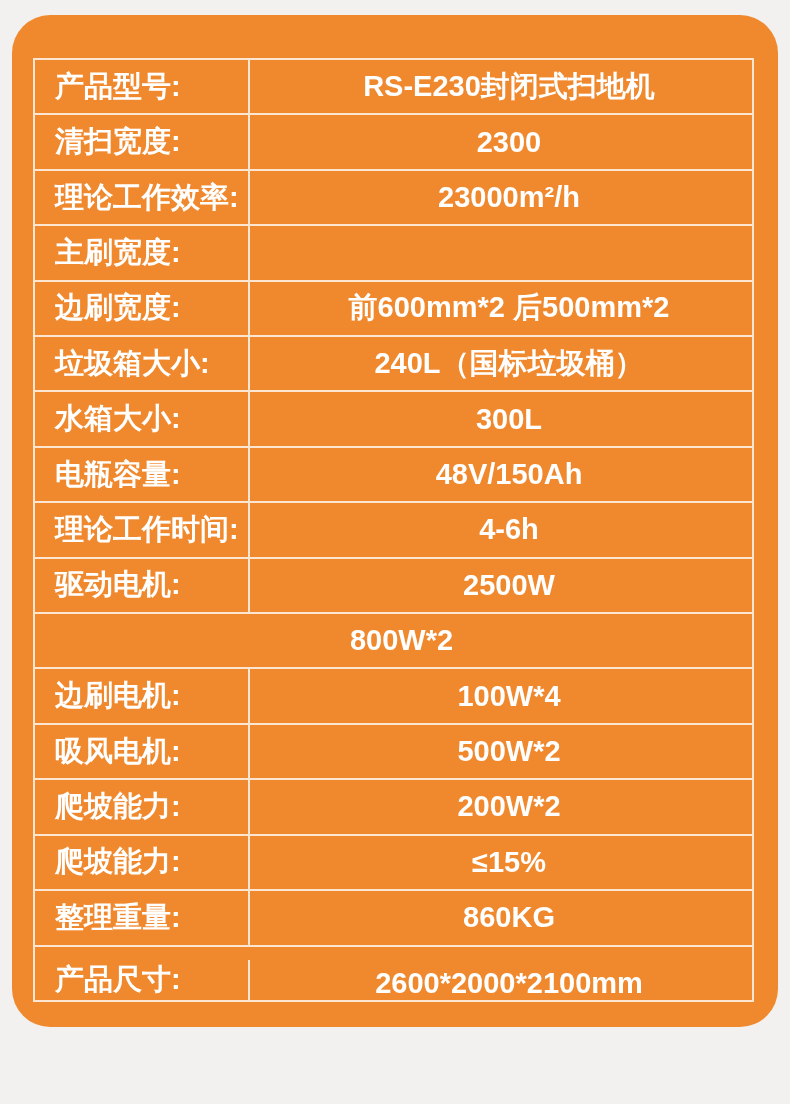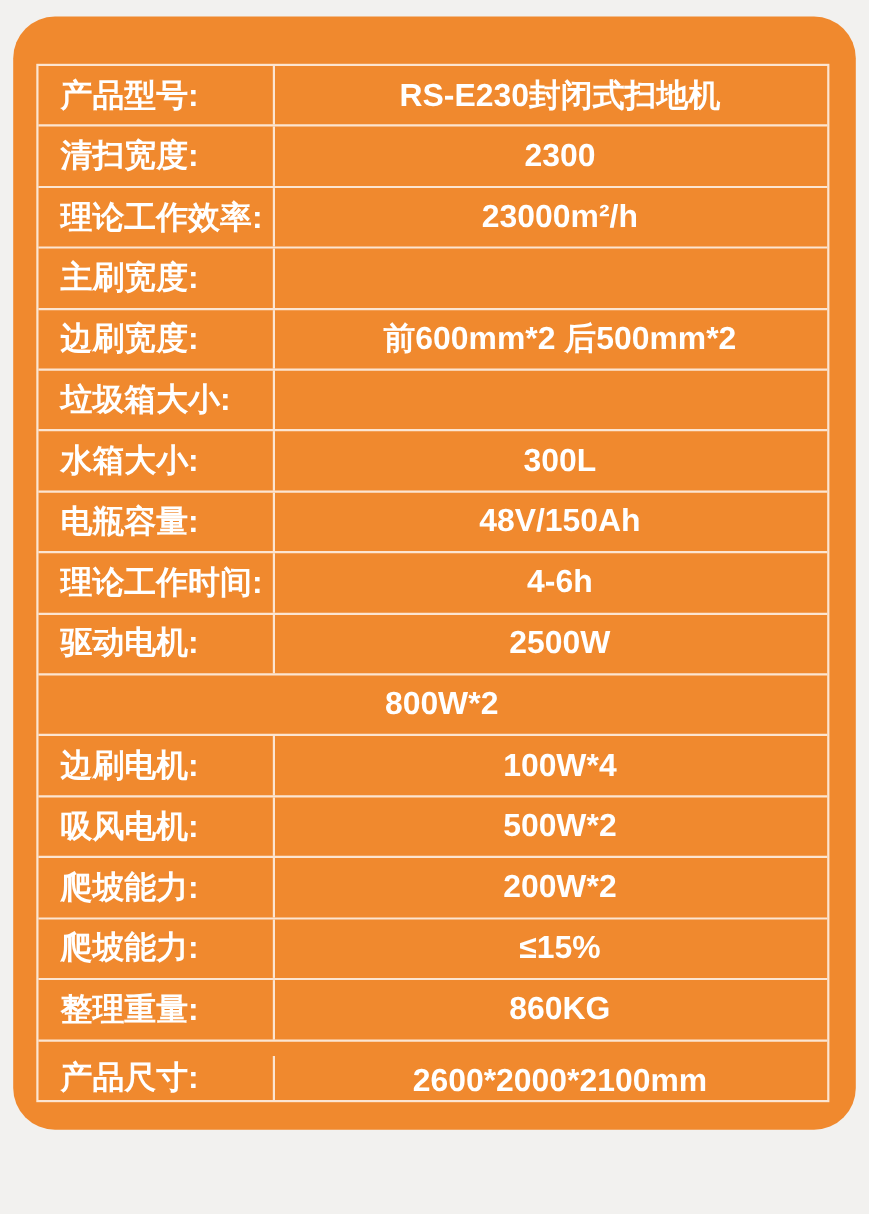--- a/index.html
+++ b/index.html
@@ -85,20 +85,21 @@
     </div>
     <div class="spec-row">
       <div class="spec-label">主刷宽度:</div>
     </div>
     <div class="spec-row">
       <div class="spec-label">边刷宽度:</div>
       <div class="spec-value">前600mm*2 后500mm*2</div>
     </div>
     <div class="spec-row">
       <div class="spec-label">垃圾箱大小:</div>
+      <div class="spec-value">240L（国标垃圾桶）</div>
     </div>
     <div class="spec-row">
       <div class="spec-label">水箱大小:</div>
       <div class="spec-value">300L</div>
     </div>
     <div class="spec-row">
       <div class="spec-label">电瓶容量:</div>
       <div class="spec-value">48V/150Ah</div>
     </div>
     <div class="spec-row">

